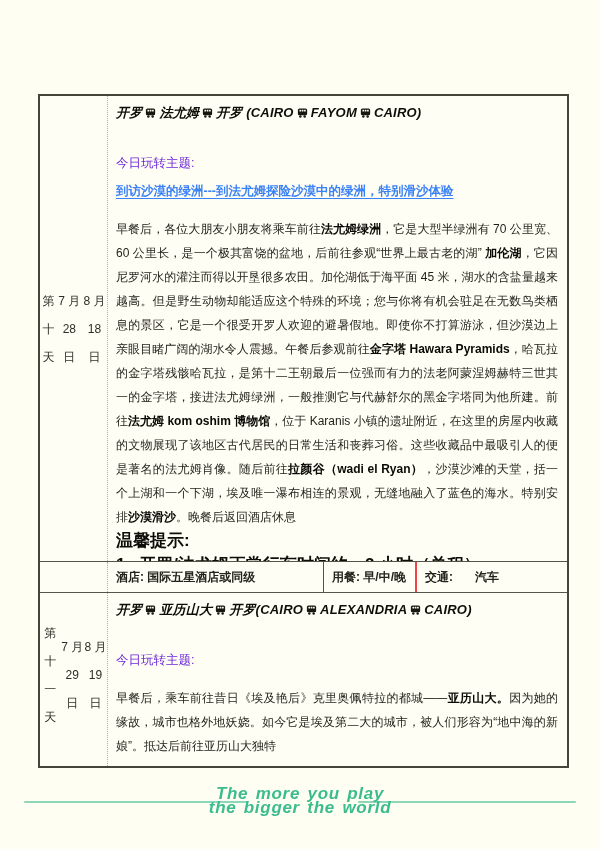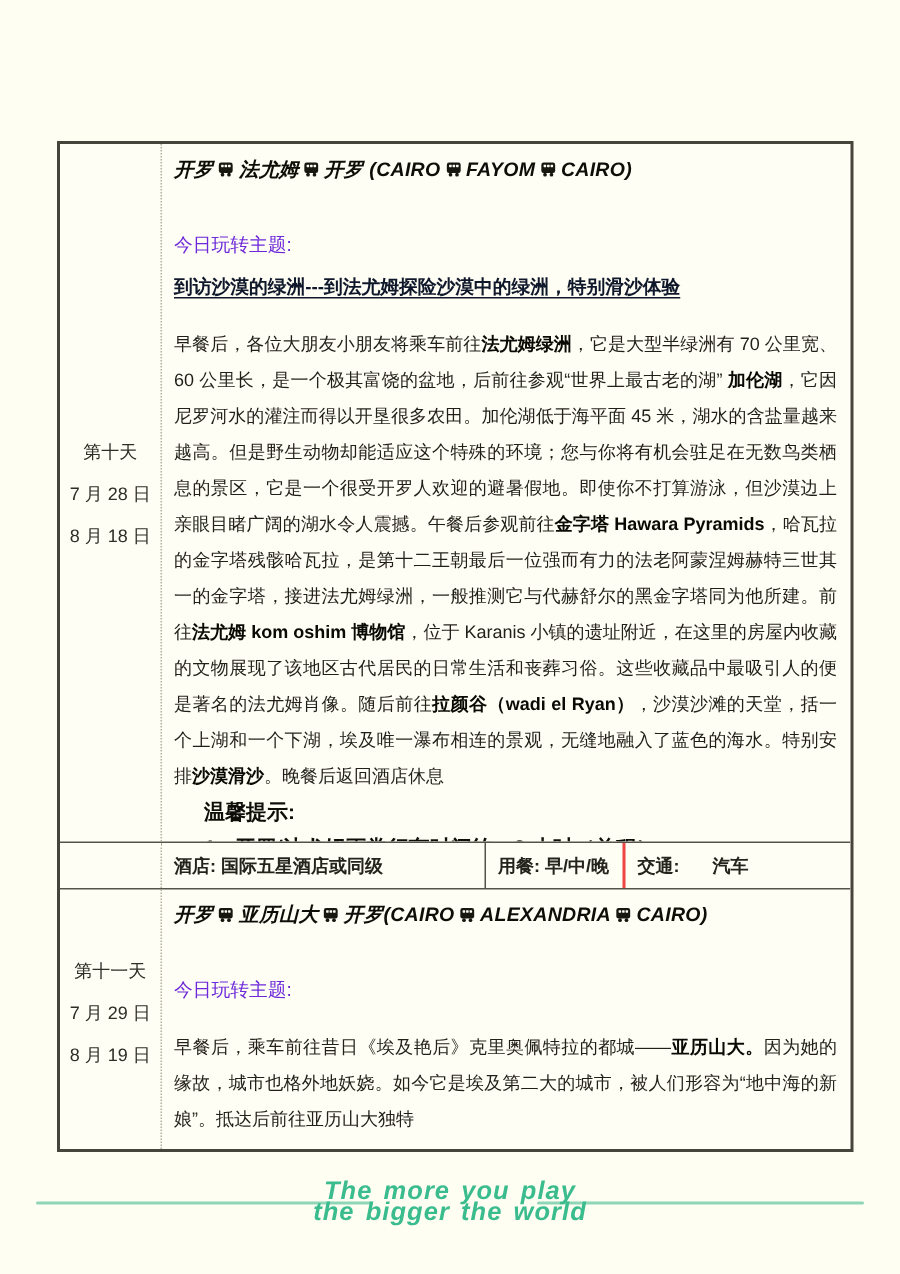--- a/index.html
+++ b/index.html
@@ -22,40 +22,40 @@
     background:#fffef4;
   }
   .day-row { display:flex; border-bottom:1px solid #55544a; overflow:hidden; }
   .row-day10 { height:466px; }
   .row-hotel { height:31px; flex:0 0 31px; display:flex; border-bottom:1px solid #55544a; }
   .row-day11 { flex:1; border-bottom:none; }
 
   .day-cell {
     flex:0 0 68px; width:68px;
     border-right:1px dotted #b2b1a0;
-    display:flex; flex-direction:column; align-items:center; justify-content:center;
+    display:flex; align-items:center; justify-content:center;
     font-size:12px; line-height:28px; color:#2e2d26; text-align:center;
   }
   .row-day11 .day-cell { padding-bottom:10px; }
 
   .content-cell {
     flex:1; padding:5px 9px 0 8px; overflow:hidden;
     font-size:12px; color:#201f18;
   }
 
   .route { font-weight:bold; font-size:13px; color:#0e0d08; margin-top:3px; letter-spacing:.2px;font-style:italic; }
   .bus-icon { display:inline-block; margin:0 3px; vertical-align:-1px; }
 
   .theme-label { font-weight:normal; font-size:12.5px; color:#6d28d9; margin-top:33px; }
-  .theme { font-weight:bold; font-size:12.5px; color:#0f172a; margin-top:11px; text-decoration:underline; text-underline-offset:3px; }
+  .theme { font-weight:bold; font-size:12.5px; color:#3b82f6; margin-top:11px; text-decoration:underline; text-underline-offset:3px; }
 
   .para { margin-top:17px; line-height:24px; text-align:justify; font-size:12px; }
   .para span.b { font-weight:bold; color:#0a0a05; }
 
-  .tips-title, .tip { font-weight:bold; font-size:14px; line-height:24px; color:#0e0d08;margin-left:20px; }
+  .tips-title, .tip { font-weight:bold; font-size:17px; line-height:24px; color:#0e0d08; }
   .tip .tip-num { display:inline-block; margin-right:9px; }
 
   
   .hotel-day-spacer { flex:0 0 68px; border-right:1px dotted #b2b1a0; }
   .hotel-cell, .meals-cell, .transport-cell {
     display:flex; align-items:center; padding-left:8px; font-size:12px; color:#24231c;font-weight:bold;
   }
   .hotel-cell { flex:1; border-right:1px solid #55544a; }
   .meals-cell { flex:0 0 93px; border-right:2px solid #ef4444; }
   .transport-cell { flex:0 0 150px; }

